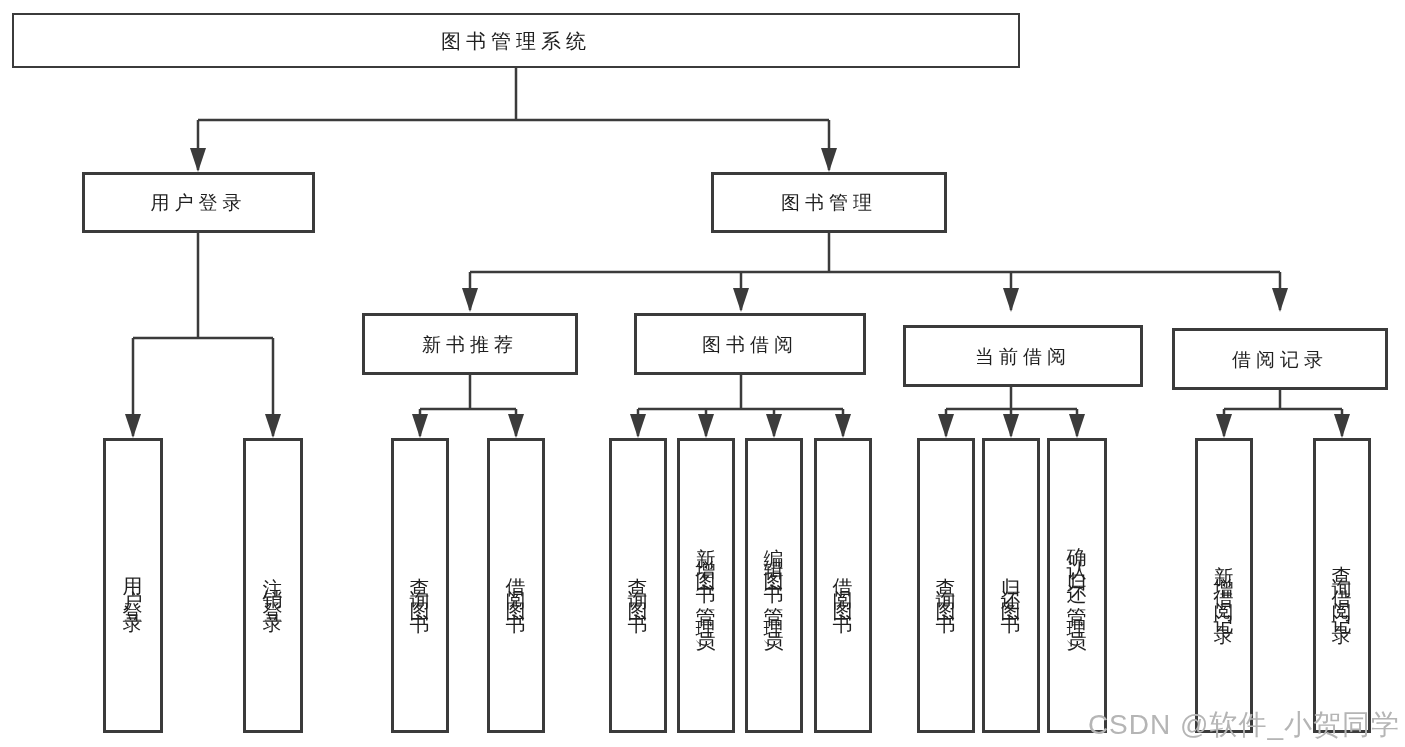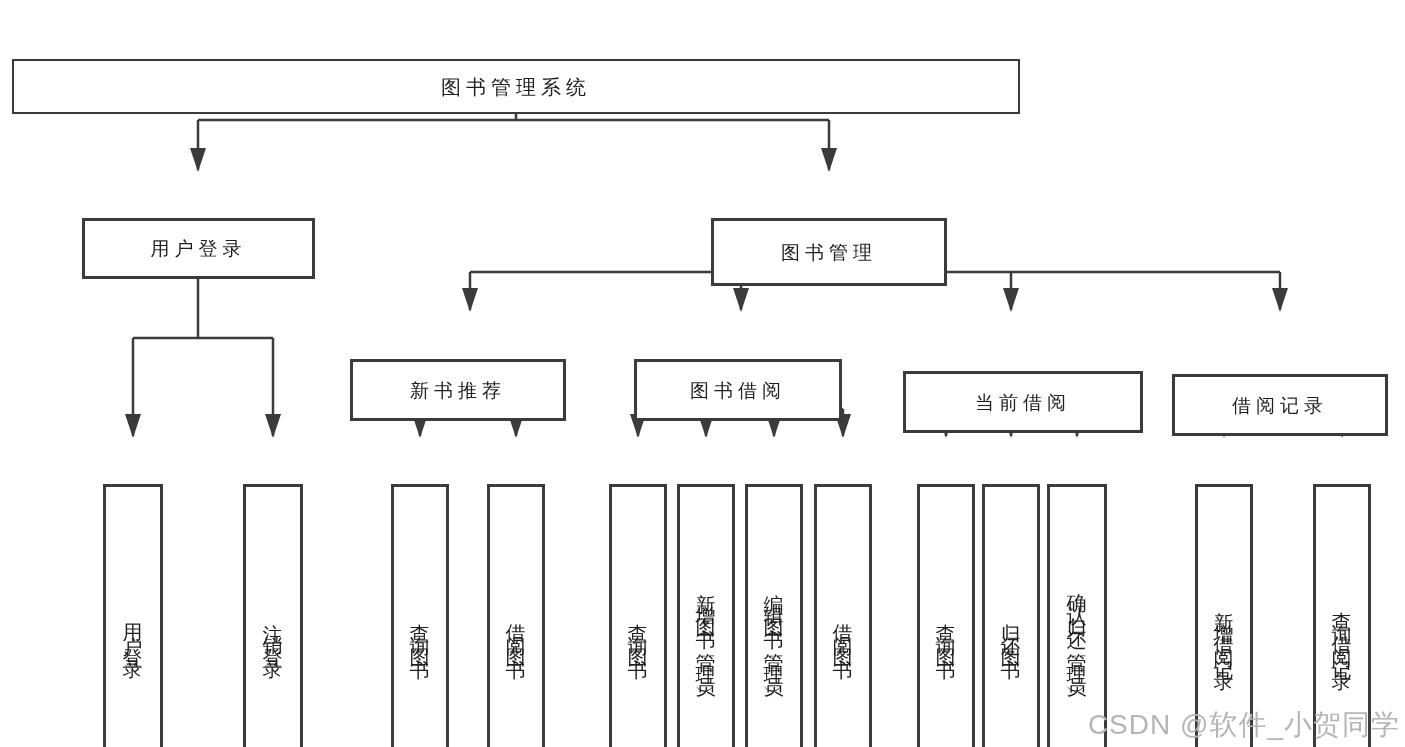--- a/index.html
+++ b/index.html
@@ -34,21 +34,20 @@
     border: 3px solid var(--line);
     background: var(--background);
     display: flex;
     align-items: center;
     justify-content: center;
     font-size: 19px;
     letter-spacing: 5px;
     color: var(--text);
     text-align: center;
     line-height: 1;
-    margin-top: 46px;
   }
   .box.root {
     border-width: 2px;
     font-size: 20px;
   }
   .box.vert {
     writing-mode: vertical-rl;
     text-orientation: mixed;
     font-size: 20px;
     letter-spacing: 12px;
@@ -104,24 +103,24 @@
       <line x1="1011" y1="409" x2="1011" y2="436" marker-end="url(#arrow)"></line>
       <line x1="1077" y1="409" x2="1077" y2="436" marker-end="url(#arrow)"></line>
       <line x1="1224" y1="409" x2="1224" y2="436" marker-end="url(#arrow)"></line>
       <line x1="1342" y1="409" x2="1342" y2="436" marker-end="url(#arrow)"></line>
     </g>
   </svg>
 
   <div class="box root" style="left:12px; top:13px; width:1008px; height:55px;">图书管理系统</div>
 
   <div class="box" style="left:82px; top:172px; width:233px; height:61px;">用户登录</div>
-  <div class="box" style="left:711px; top:172px; width:236px; height:68px;">图书管理</div>
+  <div class="box" style="left:711px; top:172px; width:236px; height:61px;">图书管理</div>
 
-  <div class="box" style="left:350px; top:313px; width:216px; height:62px;">新书推荐</div>
-  <div class="box" style="left:634px; top:313px; width:208px; height:62px;">图书借阅</div>
+  <div class="box" style="left:362px; top:313px; width:216px; height:62px;">新书推荐</div>
+  <div class="box" style="left:634px; top:313px; width:232px; height:62px;">图书借阅</div>
   <div class="box" style="left:903px; top:325px; width:240px; height:62px;">当前借阅</div>
   <div class="box" style="left:1172px; top:328px; width:216px; height:62px;">借阅记录</div>
 
   <div class="box vert" style="left:103px; top:438px; width:60px; height:295px;">用户登录</div>
   <div class="box vert" style="left:243px; top:438px; width:60px; height:295px;">注销登录</div>
 
   <div class="box vert" style="left:391px; top:438px; width:58px; height:295px;">查询图书</div>
   <div class="box vert" style="left:487px; top:438px; width:58px; height:295px;">借阅图书</div>
 
   <div class="box vert" style="left:609px; top:438px; width:58px; height:295px;">查询图书</div>

